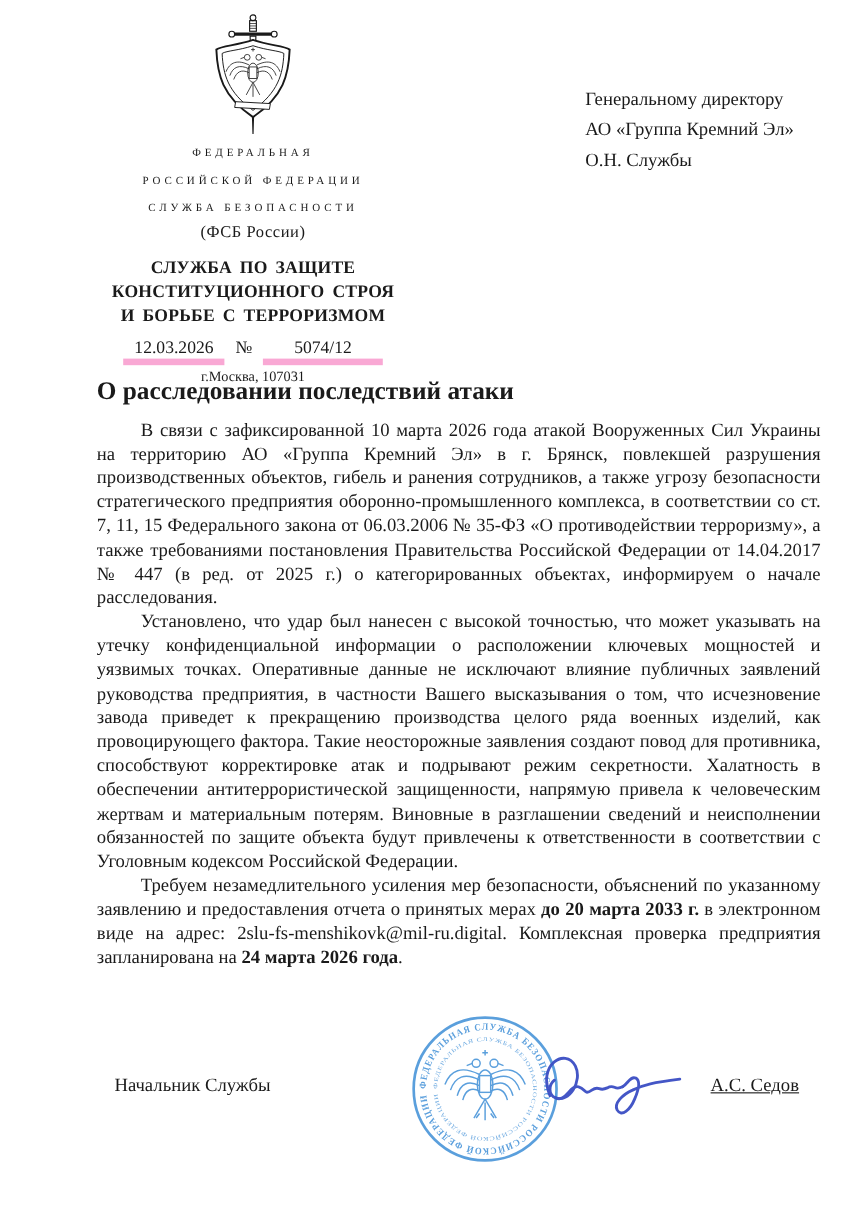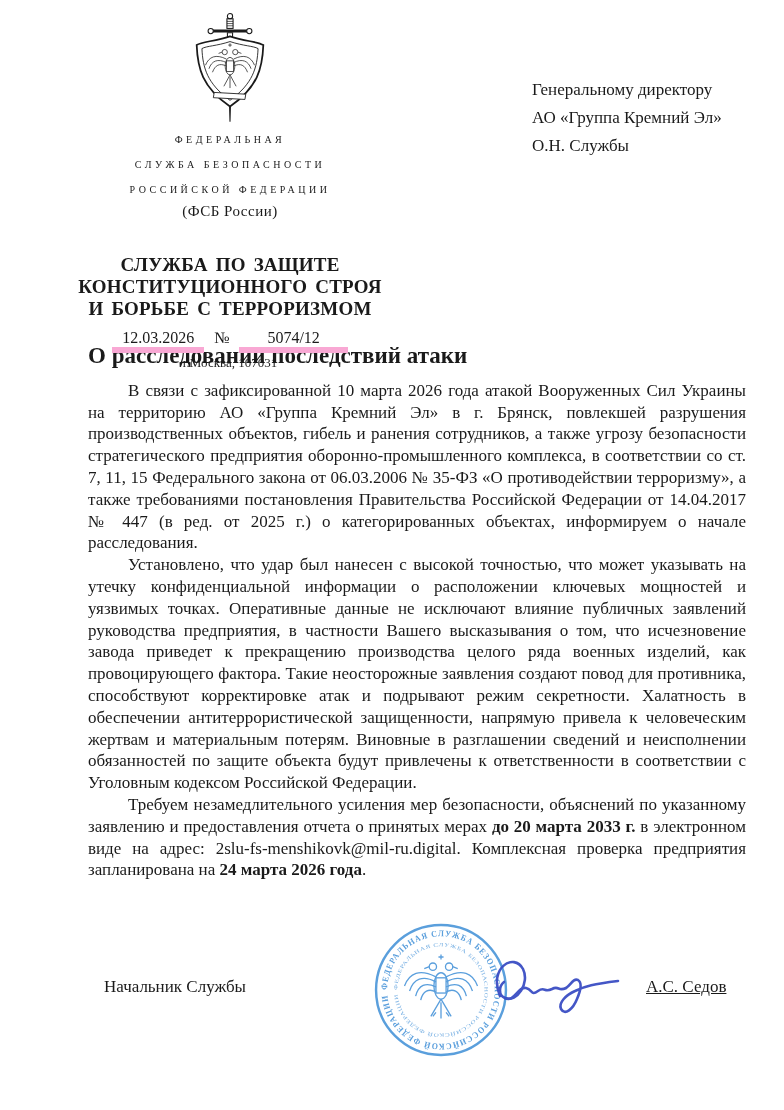--- a/index.html
+++ b/index.html
@@ -15,21 +15,21 @@
   }
   
   .header { position:relative; height:332px; }
   .left-col {
     position:absolute; left:56px; top:10px; width:348px;
     text-align:center;
   }
   .emblem-wrap { height:116px; }
   .org-name { font-size:10px; letter-spacing:3.5px; line-height:22px; margin-top:3px; }
   .org-abbr { font-size:15px; letter-spacing:0.5px; line-height:21px; }
-  .unit-name { font-weight:bold; font-size:19px; line-height:22px; margin-top:32px; letter-spacing:0.2px; word-spacing:3px; }
+  .unit-name { font-weight:bold; font-size:16px; line-height:22px; margin-top:11px; letter-spacing:0.2px; word-spacing:3px; }
   .date-row { margin-top:9px; font-size:16px; white-space:nowrap; }
   .date-row .ul { border-bottom:6px solid #f9a8d4; display:inline-block; }
   .date-val { padding:0 10px; }
   .no-sign { padding:0 10px; }
   .num-val { padding:0 28px; }
   .city { font-size:13px; line-height:18px; margin-top:1px; }
   .addressee {
     position:absolute; left:532px; top:76px;
     font-weight:normal; font-size:17px; line-height:28px;
     white-space:nowrap;
@@ -84,22 +84,22 @@
               <ellipse cx="60" cy="64" rx="5.5" ry="10"></ellipse>
               <rect x="56" y="58" width="8" height="12"></rect>
               <path d="M60,74 L53,87 M60,76 L60,89 M60,74 L67,87"></path>
             </g>
 
             <path d="M42,94 L78,96 L77,102 L41,100 Z" fill="#fff" stroke-width="1"></path>
           </g>
         </svg>
       </div>
       <div class="org-name">ФЕДЕРАЛЬНАЯ</div>
+      <div class="org-name">РОССИЙСКОЙ ФЕДЕРАЦИИ</div>
       <div class="org-name">СЛУЖБА БЕЗОПАСНОСТИ</div>
-      <div class="org-name">РОССИЙСКОЙ ФЕДЕРАЦИИ</div>
       <div class="org-abbr">(ФСБ России)</div>
       <div class="unit-name">
         <div>СЛУЖБА ПО ЗАЩИТЕ</div>
         <div>КОНСТИТУЦИОННОГО СТРОЯ</div>
         <div>И БОРЬБЕ С ТЕРРОРИЗМОМ</div>
       </div>
       <div class="date-row">
         <span class="ul date-val">12.03.2026</span><span class="no-sign">№</span><span class="ul num-val">5074/12</span>
       </div>
       <div class="city">г.Москва, 107031</div>

